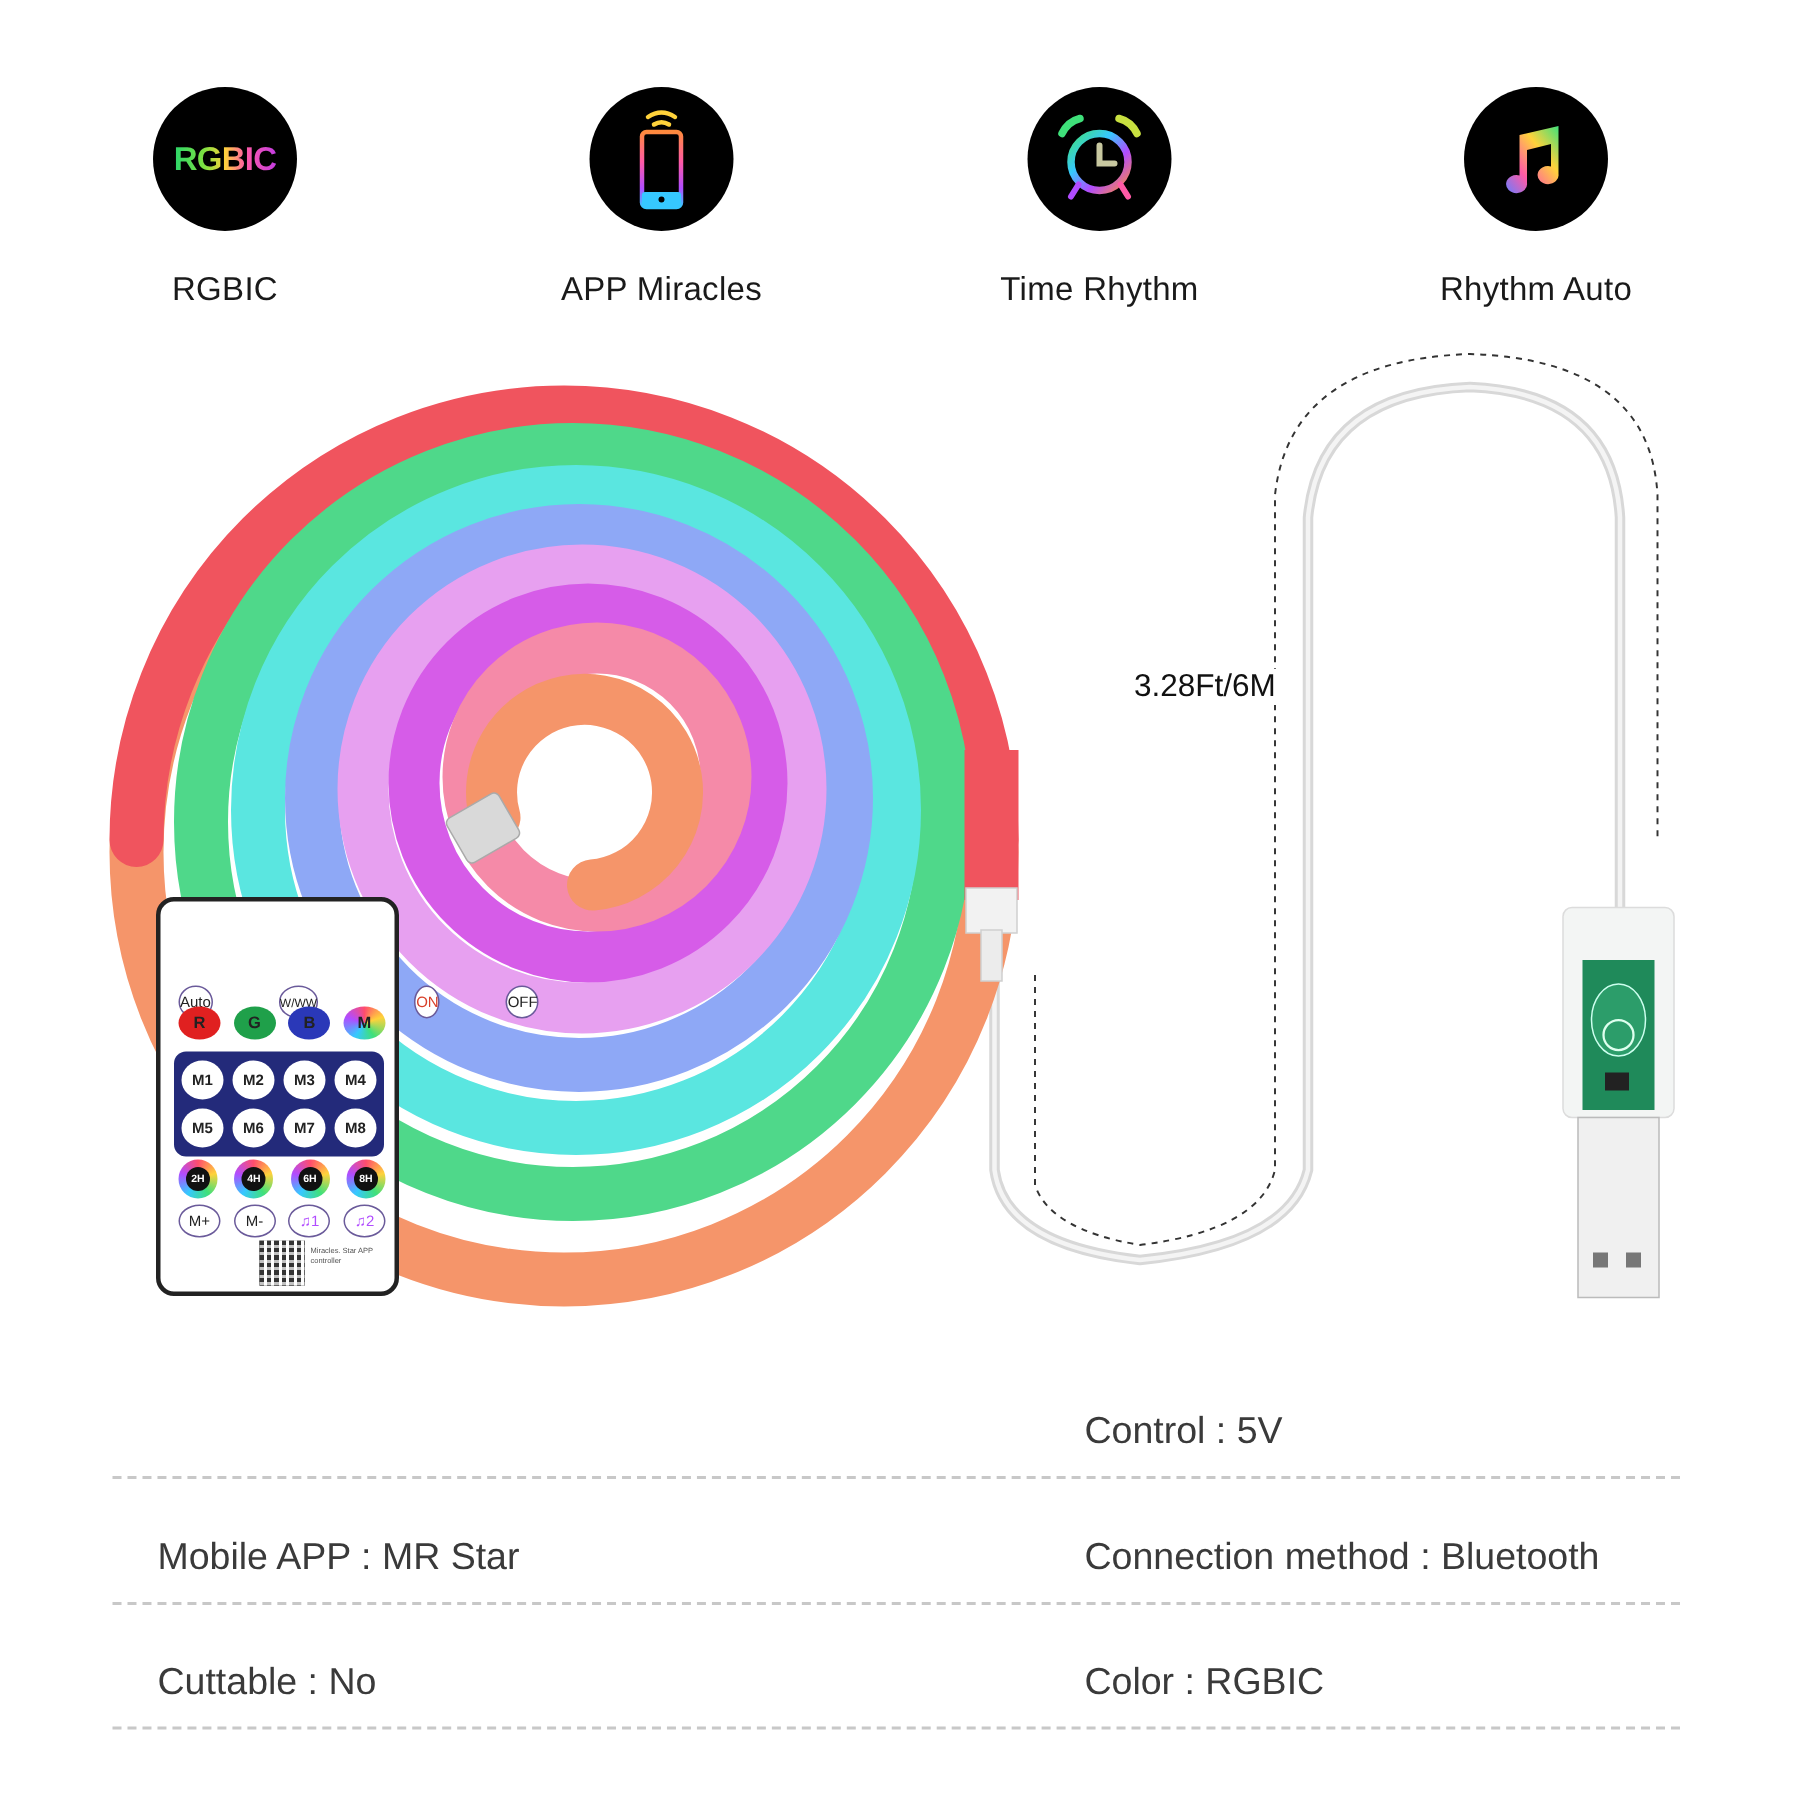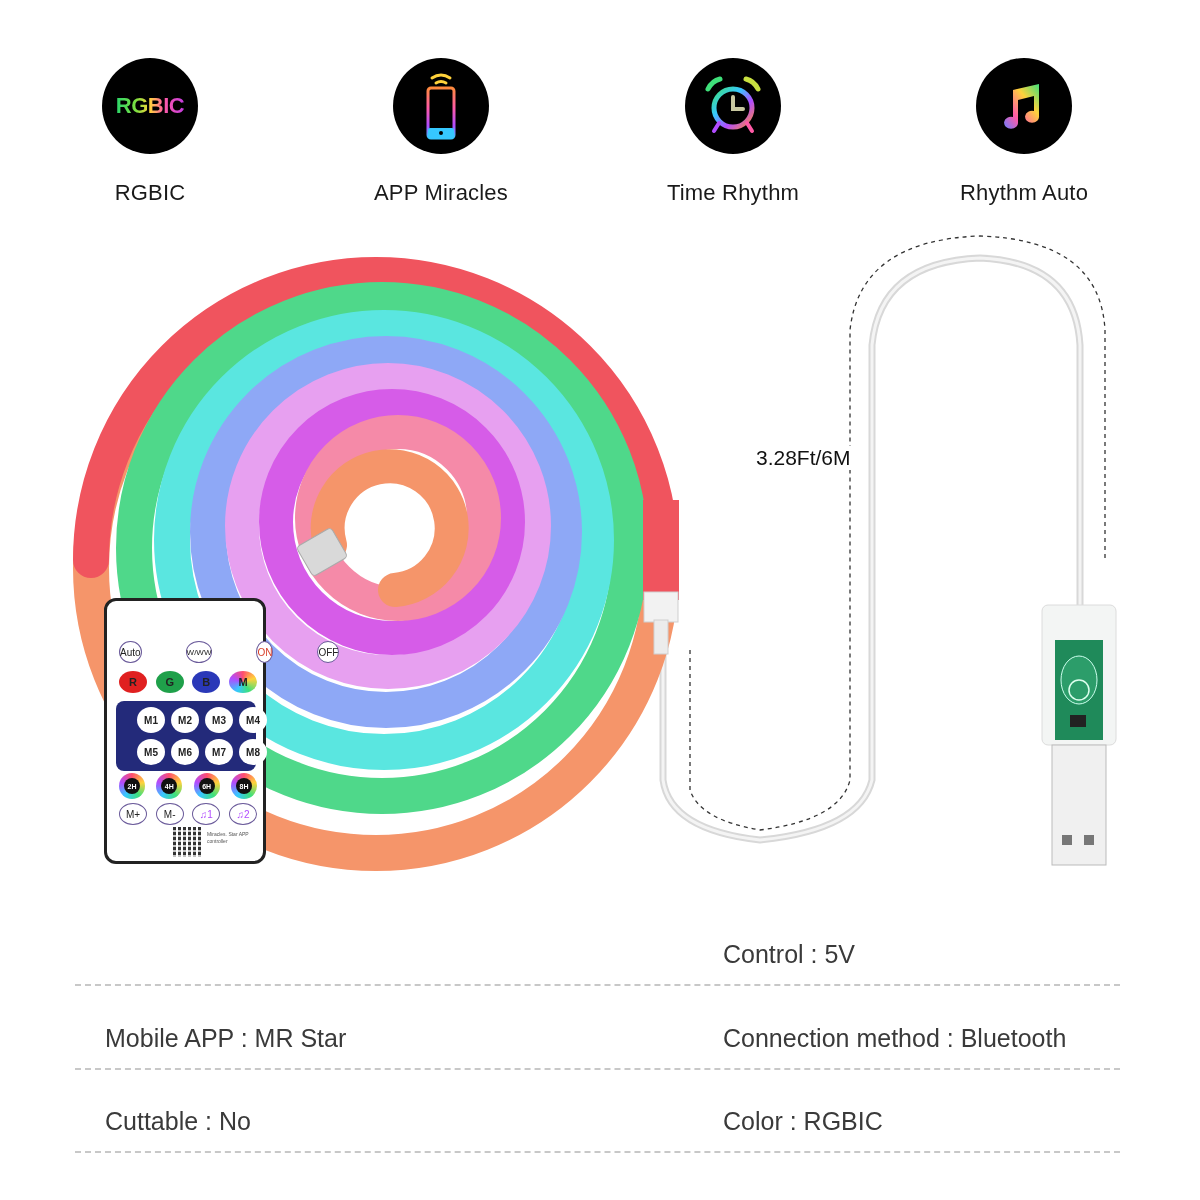--- a/index.html
+++ b/index.html
@@ -11,21 +11,21 @@
   .spec-row { position:absolute; left:75px; width:1045px; height:84px; border-bottom:2px dashed #c8c8c8; }
   .spec-row .cell { position:absolute; top:20px; font-size:25px; color:#3a3a3a; }
   .spec-row .cell.left { left:30px; }
   .spec-row .cell.right { left:648px; }
   .length-label { position:absolute; left:754px; top:446px; font-size:21px; color:#111; background:#fff; padding:0 2px; }
   .remote { position:absolute; left:104px; top:598px; width:162px; height:266px; background:#fff; border:3px solid #222; border-radius:12px; box-sizing:border-box; }
   .remote .btnrow { position:absolute; left:12px; width:138px; display:flex; justify-content:space-between; }
   .rbtn { width:28px; height:22px; border-radius:50%; border:1.5px solid #6a5a9a; display:flex; align-items:center; justify-content:center; font-size:10px; background:#fff; box-sizing:border-box; }
   .rbtn.fill { border:none; color:#222; font-weight:bold; font-size:11px; }
   .mpanel { position:absolute; left:9px; top:100px; width:140px; height:70px; background:#232a7a; border-radius:8px; }
-  .mpanel .btnrow { left:21px; width:130px;text-align:right; }
+  .mpanel .btnrow { left:5px; width:130px;text-align:right; }
   .mbtn { width:28px; height:26px; border-radius:50%; background:#fff; display:flex; align-items:center; justify-content:center; font-size:10px; font-weight:bold; color:#222; }
   .timer { width:26px; height:26px; border-radius:50%; background:conic-gradient(#ff4d6d,#ffd23b,#3fe07a,#36c8ff,#b14cff,#ff4d6d); display:flex; align-items:center; justify-content:center; }
   .timer span { width:16px; height:16px; border-radius:50%; background:#111; color:#fff; font-size:7px; display:flex; align-items:center; justify-content:center; font-weight:bold; }
   .qr { position:absolute; left:66px; top:226px; width:30px; height:30px; background:repeating-linear-gradient(90deg,#111 0 3px,#fff 3px 5px), #111; opacity:0.85; }
   .qr::after { content:""; position:absolute; inset:0; background:repeating-linear-gradient(0deg,rgba(255,255,255,0.7) 0 2px,transparent 2px 5px); }
   .qr-text { position:absolute; left:100px; top:230px; font-size:5px; color:#555; line-height:7px; width:50px; }
 </style>
 </head>
 <body>
 
@@ -132,24 +132,24 @@
     <rect x="1070" y="715" width="16" height="12" fill="#222"></rect>
     <rect x="1052" y="745" width="54" height="120" fill="#f0f0f0" stroke="#bbb"></rect>
     <rect x="1062" y="835" width="10" height="10" fill="#777"></rect>
     <rect x="1084" y="835" width="10" height="10" fill="#777"></rect>
   </g>
 </svg>
 
 <div class="length-label">3.28Ft/6M</div>
 
 <div class="remote">
-  <div class="btnrow" style="top:40px;gap:44px;">
+  <div class="btnrow" style="top:56px;gap:44px;">
     <div class="rbtn">Auto</div>
     <div class="rbtn" style="font-size:8px;">W/WW</div>
-    <div class="rbtn" style="color:#d8402a;">ON</div>
+    <div class="rbtn" style="color:#d8402a;margin-left:20px;">ON</div>
     <div class="rbtn">OFF</div>
   </div>
   <div class="btnrow" style="top:70px;">
     <div class="rbtn fill" style="background:#e02020;">R</div>
     <div class="rbtn fill" style="background:#1fa04a;">G</div>
     <div class="rbtn fill" style="background:#2a38b8;">B</div>
     <div class="rbtn fill" style="background:conic-gradient(#ff4d6d,#ffd23b,#3fe07a,#36c8ff,#b14cff,#ff4d6d);">M</div>
   </div>
   <div class="mpanel">
     <div class="btnrow" style="top:6px;">

